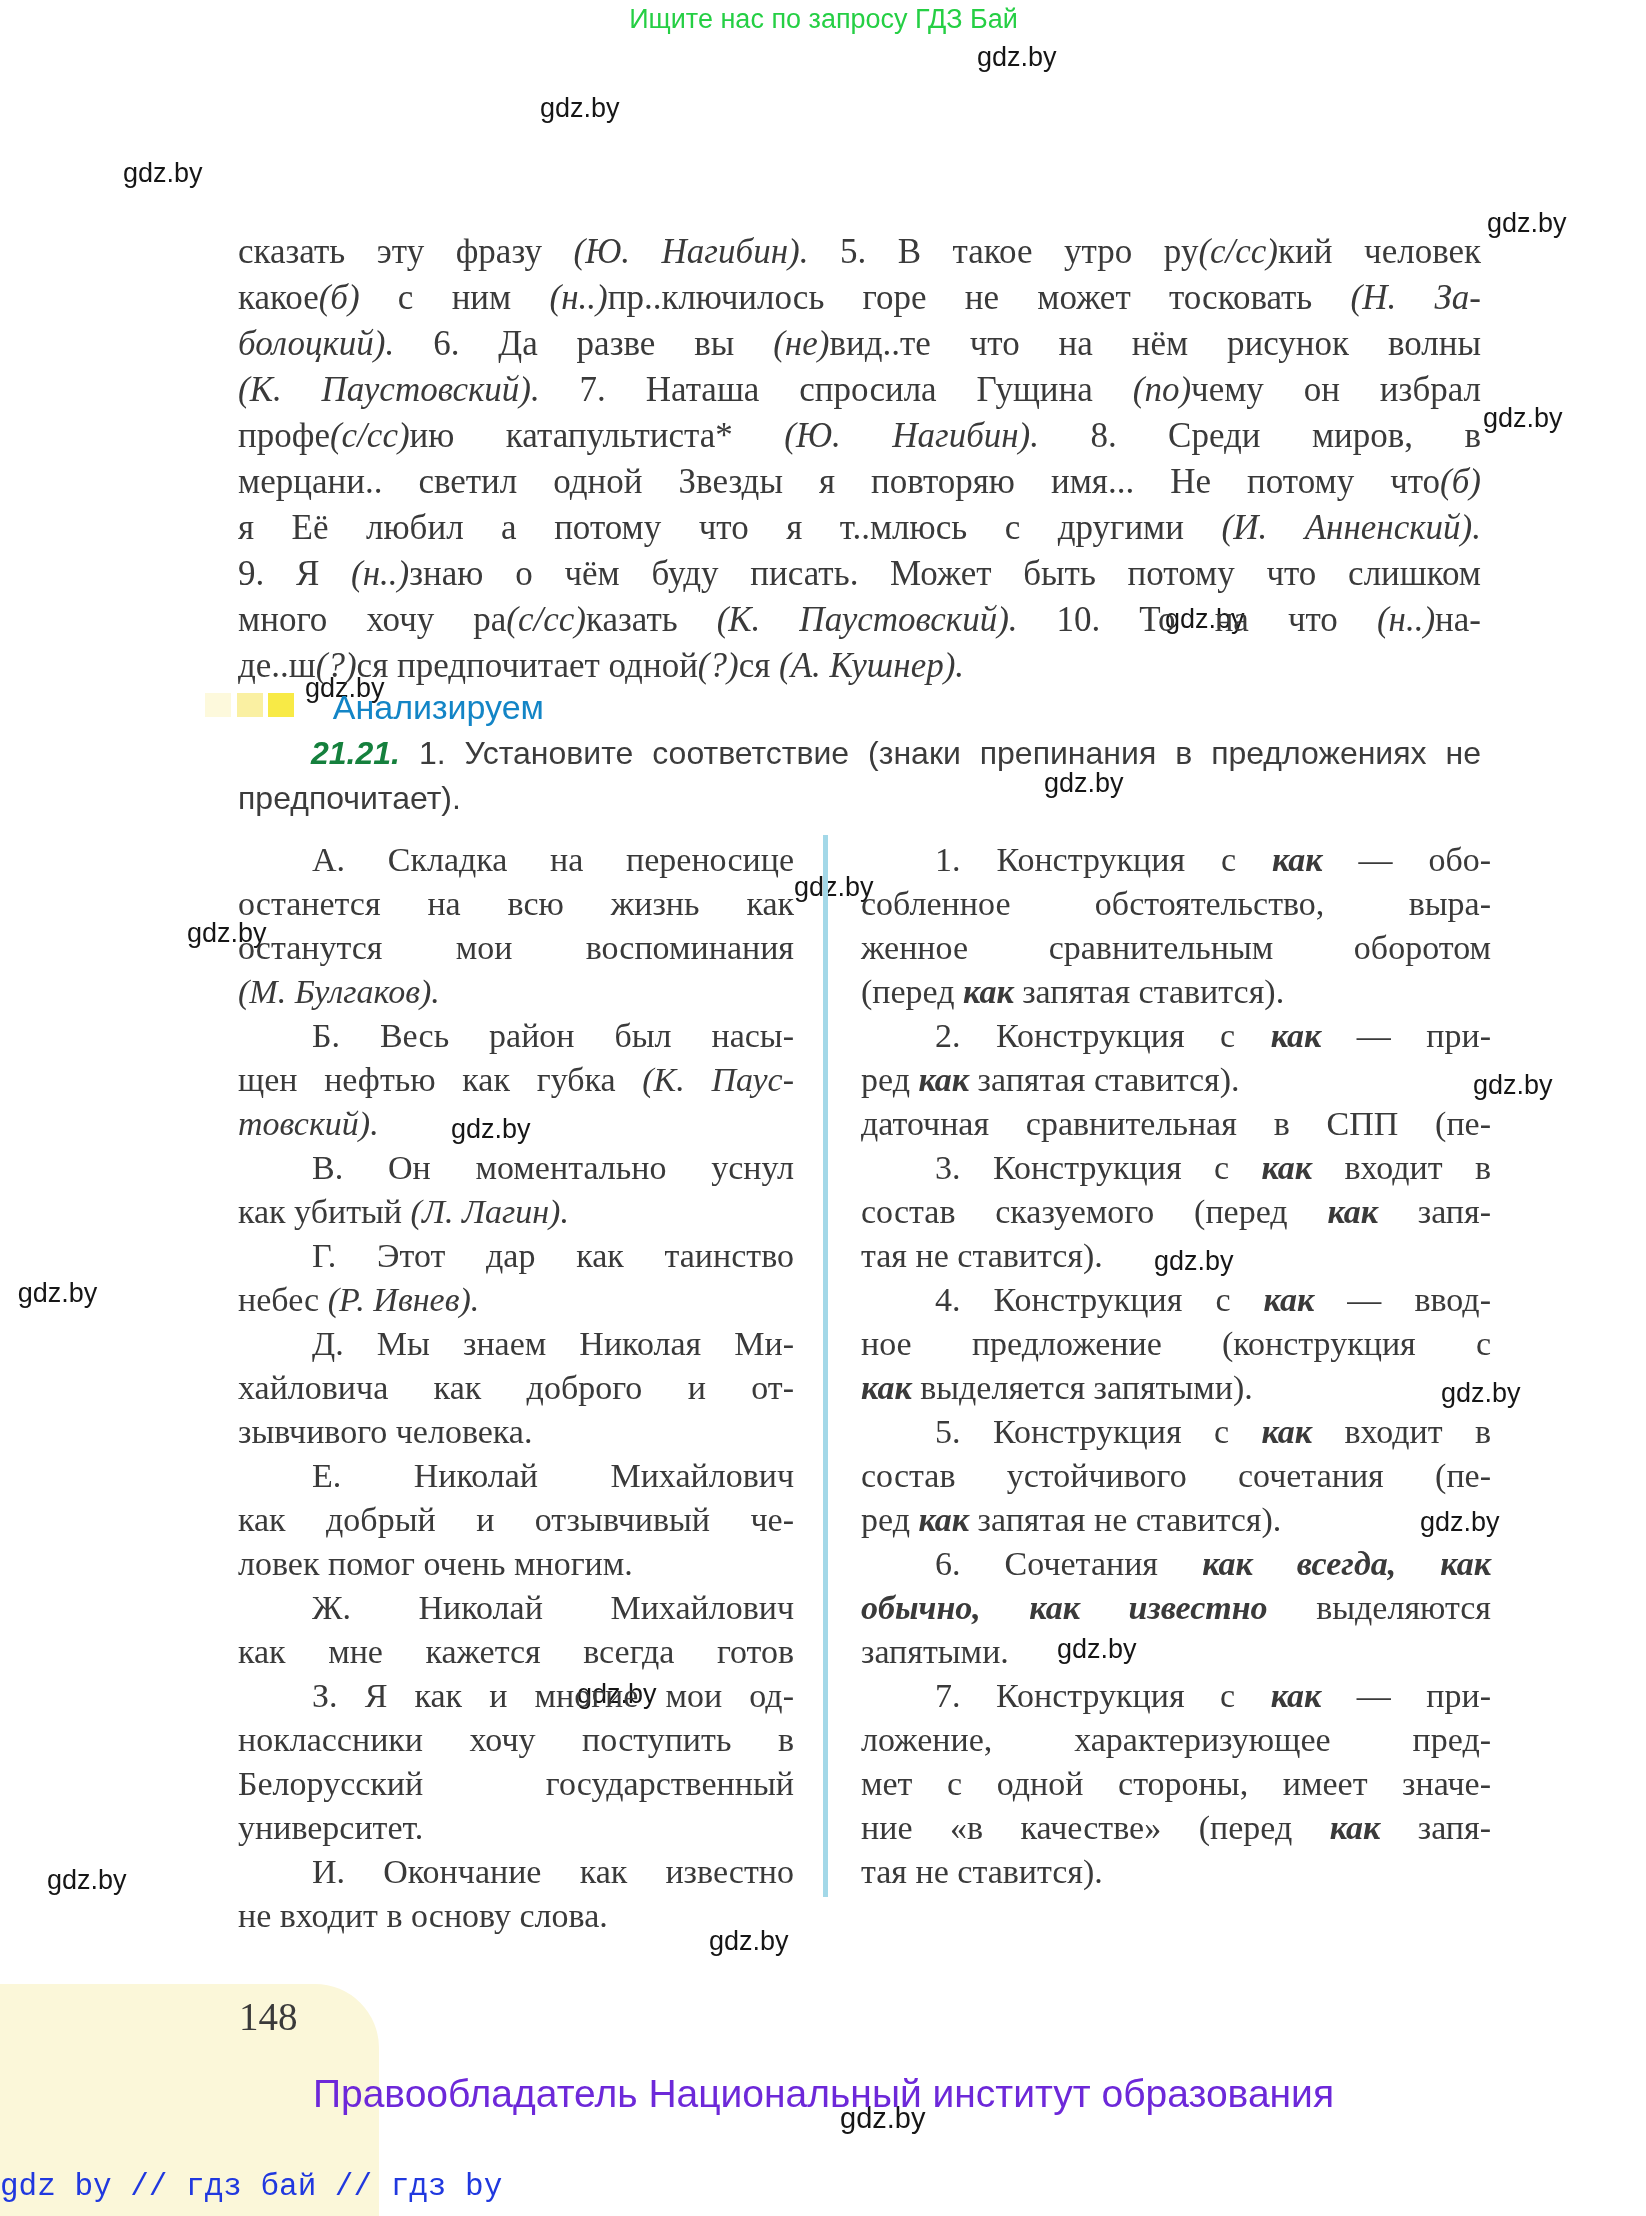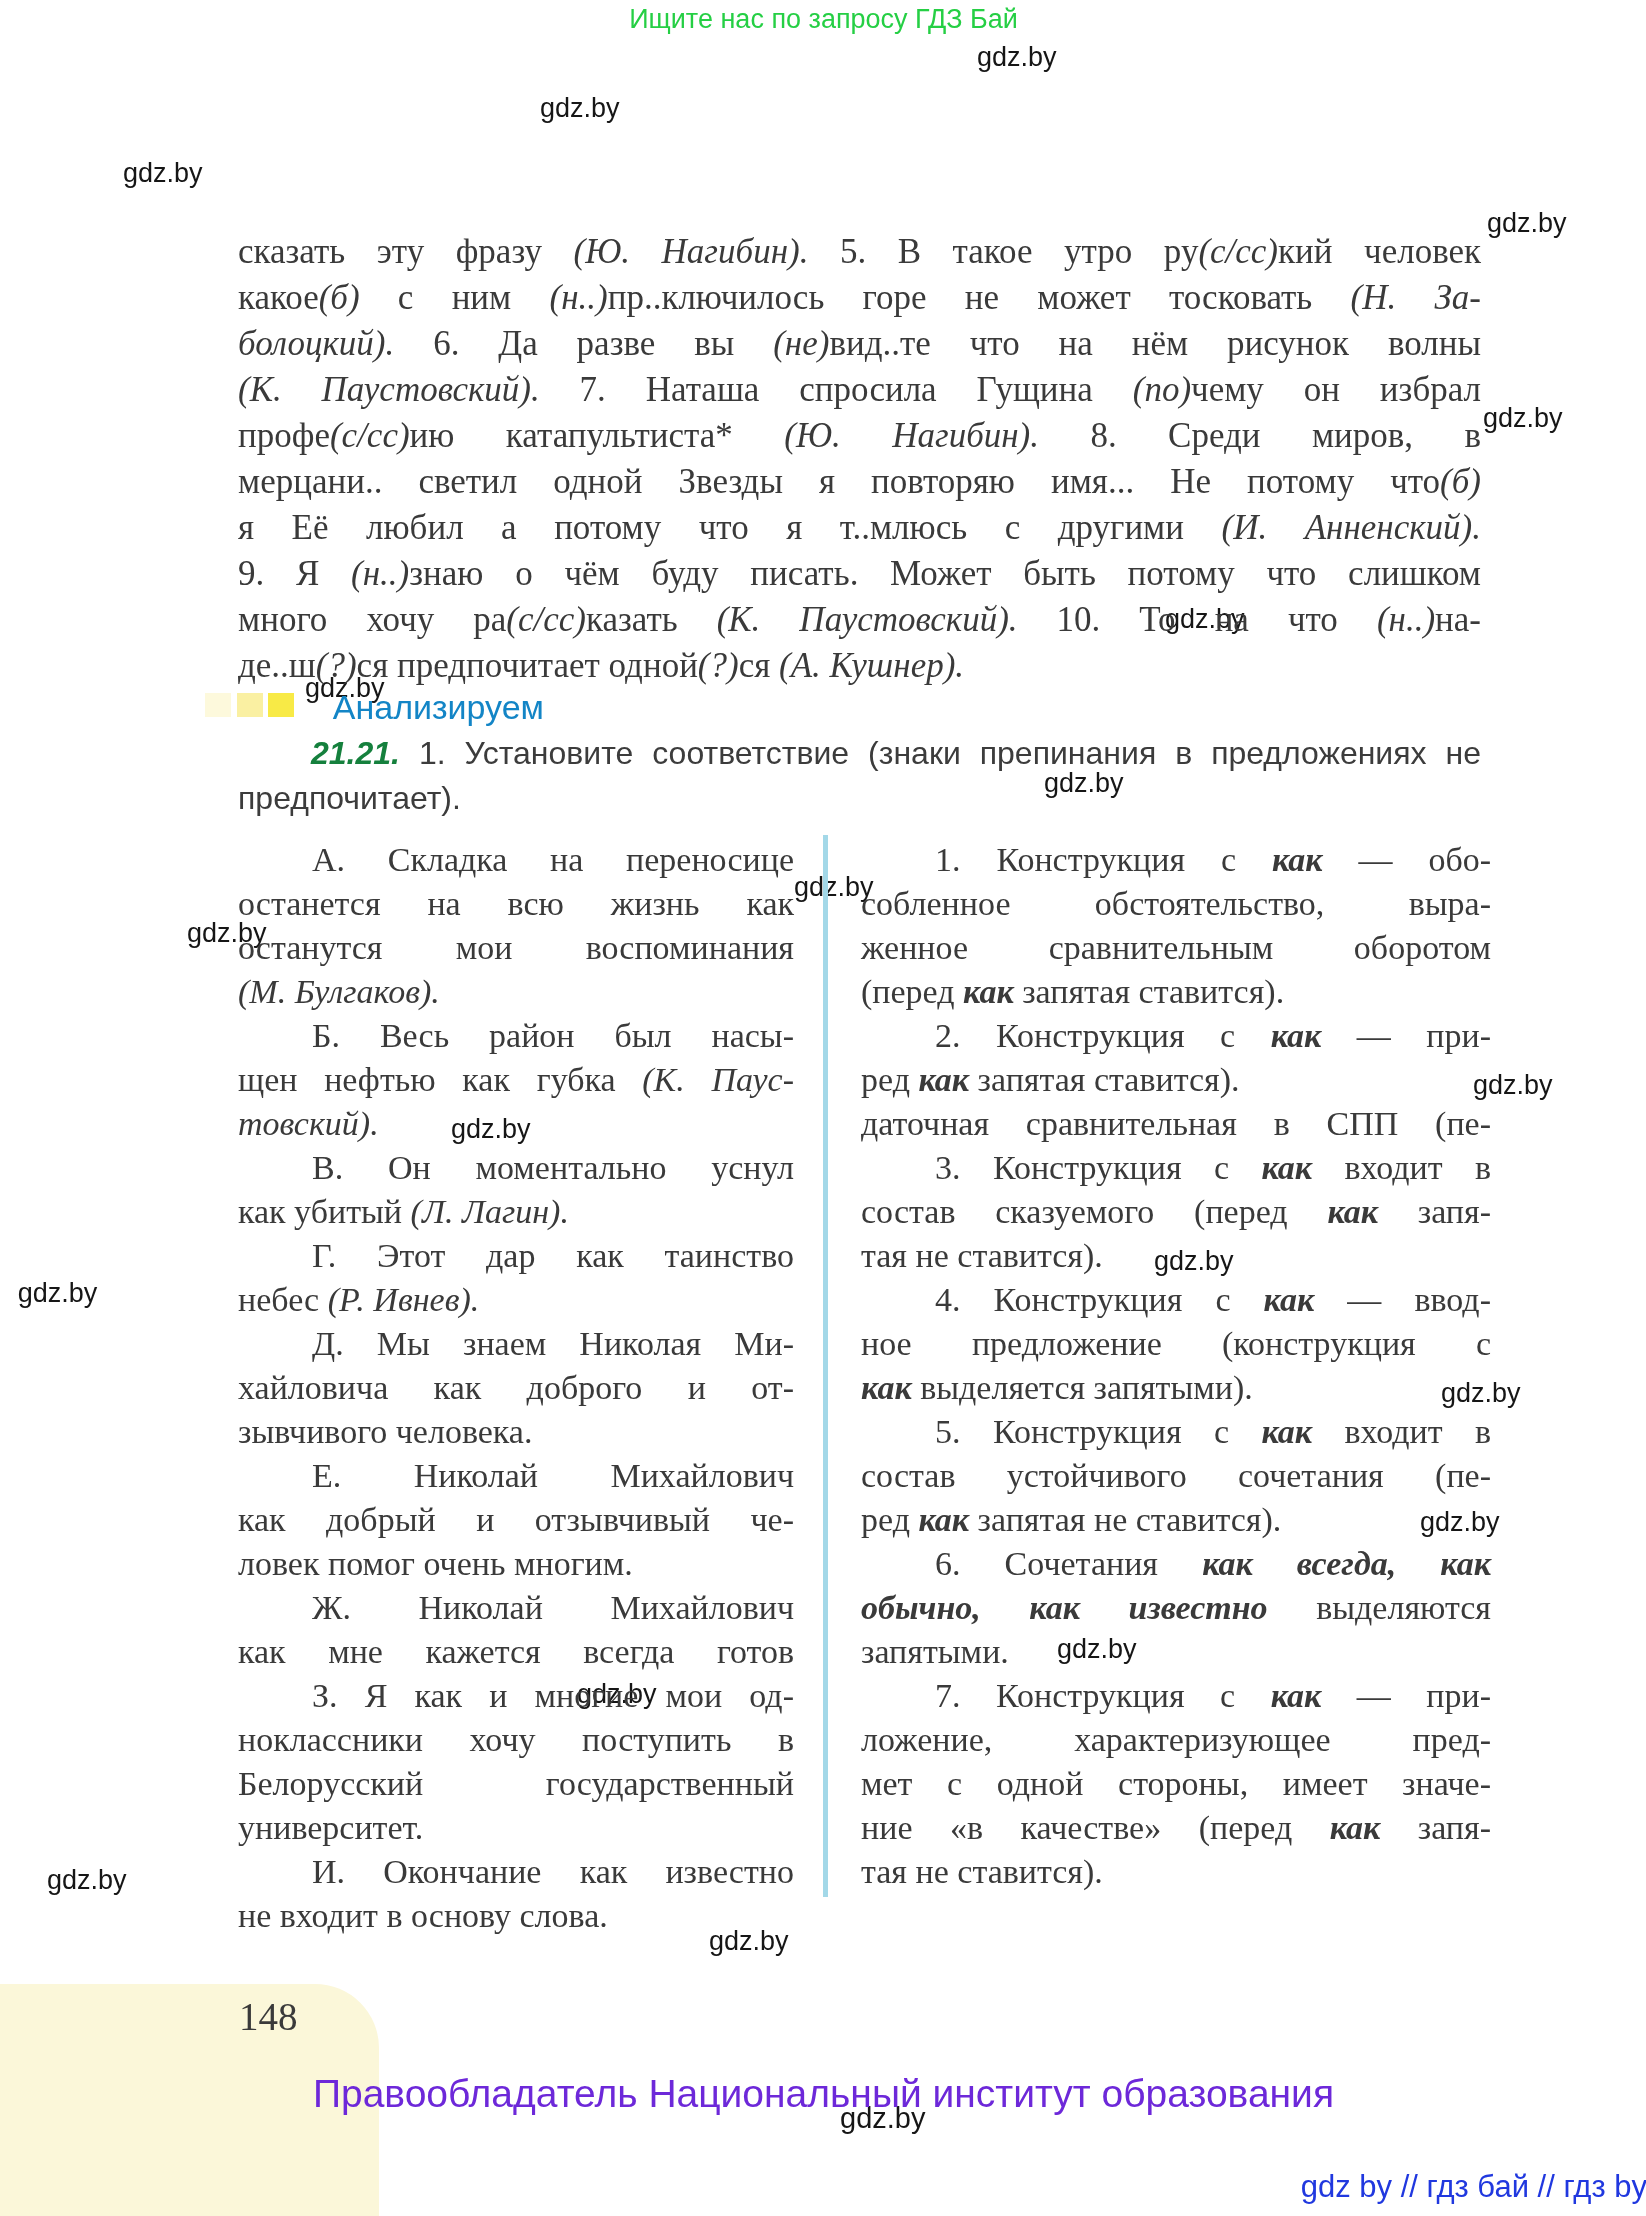--- a/index.html
+++ b/index.html
@@ -99,22 +99,22 @@
   }
   #copyright-notice {
     position:absolute; left:0; top:2073px; width:100%;
     text-align:center;
     font-family:"Liberation Sans", sans-serif;
     font-size:39px; line-height:1.1;
     color:#6d28d9;
   }
   #footer-links {
     position:absolute; left:0; top:2170px; width:100%;
-    text-align:right;
-    font-family:Liberation Sans, sans-serif;
+    text-align:left;
+    font-family:Liberation Mono, monospace;
     font-size:31px; line-height:1.1;
     color:#2038df;
   }
 </style>
 </head>
 <body>
 
 <div id="promo-banner">Ищите нас по запросу ГДЗ Бай</div>
 
 <div id="watermark-layer">

